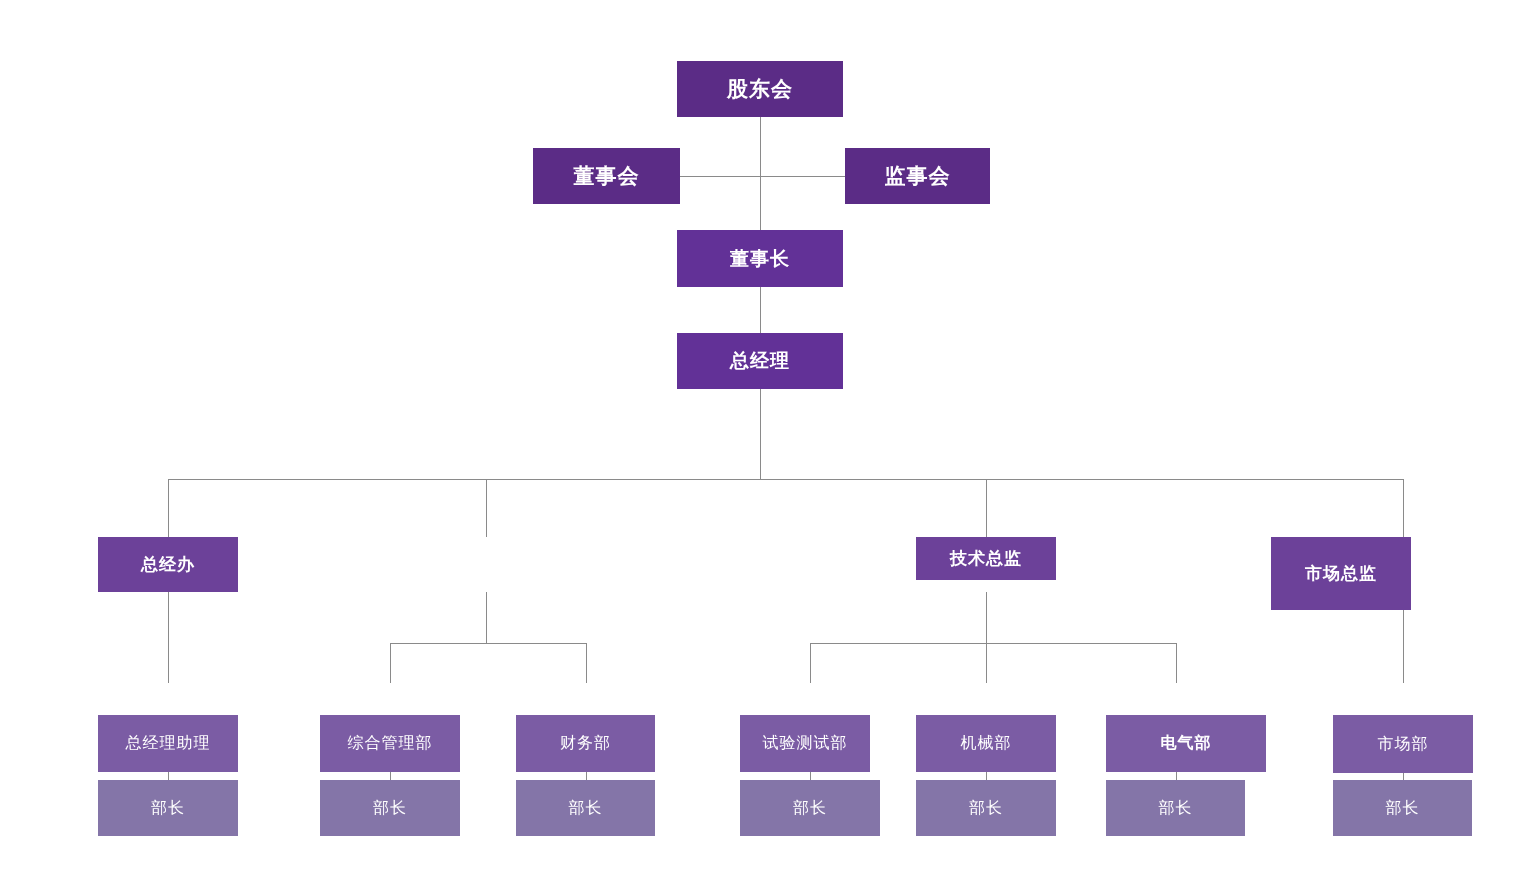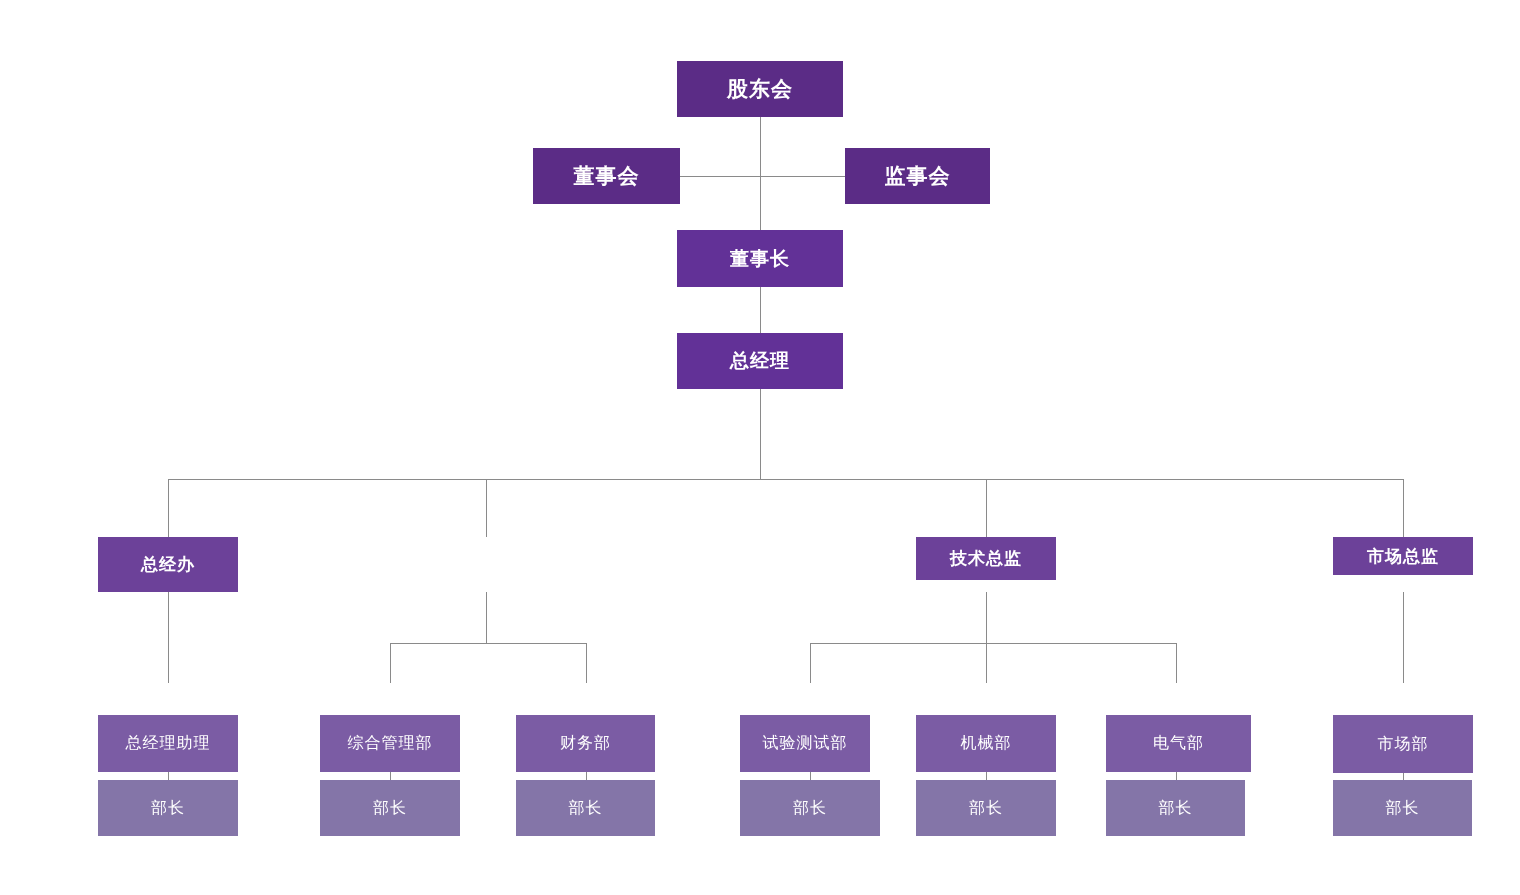--- a/index.html
+++ b/index.html
@@ -78,28 +78,28 @@
 
   <div class="node tier1" style="left:677px; top:61px; width:166px; height:56px;">股东会</div>
   <div class="node tier1" style="left:533px; top:148px; width:147px; height:56px;">董事会</div>
   <div class="node tier1" style="left:845px; top:148px; width:145px; height:56px;">监事会</div>
 
   <div class="node tier2" style="left:677px; top:230px; width:166px; height:57px;">董事长</div>
   <div class="node tier2" style="left:677px; top:333px; width:166px; height:56px;">总经理</div>
 
   <div class="node tier3" style="left:98px; top:537px; width:140px; height:55px;">总经办</div>
   <div class="node tier3" style="left:916px; top:537px; width:140px; height:43px;">技术总监</div>
-  <div class="node tier3" style="left:1333px; top:537px; width:140px; height:38px;">市场总监</div>
+  <div class="node tier3" style="left:1271px; top:537px; width:140px; height:73px;">市场总监</div>
 
   <div class="node tier4" style="left:98px; top:683px; width:140px; height:57px;">总经理助理</div>
   <div class="node tier4" style="left:320px; top:683px; width:140px; height:57px;">综合管理部</div>
   <div class="node tier4" style="left:516px; top:683px; width:139px; height:57px;">财务部</div>
   <div class="node tier4" style="left:740px; top:683px; width:130px; height:57px;">试验测试部</div>
   <div class="node tier4" style="left:916px; top:683px; width:140px; height:57px;">机械部</div>
-  <div class="node tier4" style="left:1106px; top:683px; width:145px; height:57px;">电气部</div>
+  <div class="node tier4" style="left:1106px; top:683px; width:160px; height:57px;font-weight:bold;">电气部</div>
   <div class="node tier4" style="left:1333px; top:683px; width:140px; height:58px;">市场部</div>
 
   <div class="node tier5" style="left:98px; top:780px; width:140px; height:56px;">部长</div>
   <div class="node tier5" style="left:320px; top:780px; width:140px; height:56px;">部长</div>
   <div class="node tier5" style="left:516px; top:780px; width:139px; height:56px;">部长</div>
   <div class="node tier5" style="left:740px; top:780px; width:140px; height:56px;">部长</div>
   <div class="node tier5" style="left:916px; top:780px; width:140px; height:56px;">部长</div>
   <div class="node tier5" style="left:1106px; top:780px; width:139px; height:56px;">部长</div>
   <div class="node tier5" style="left:1333px; top:780px; width:139px; height:56px;">部长</div>
 

